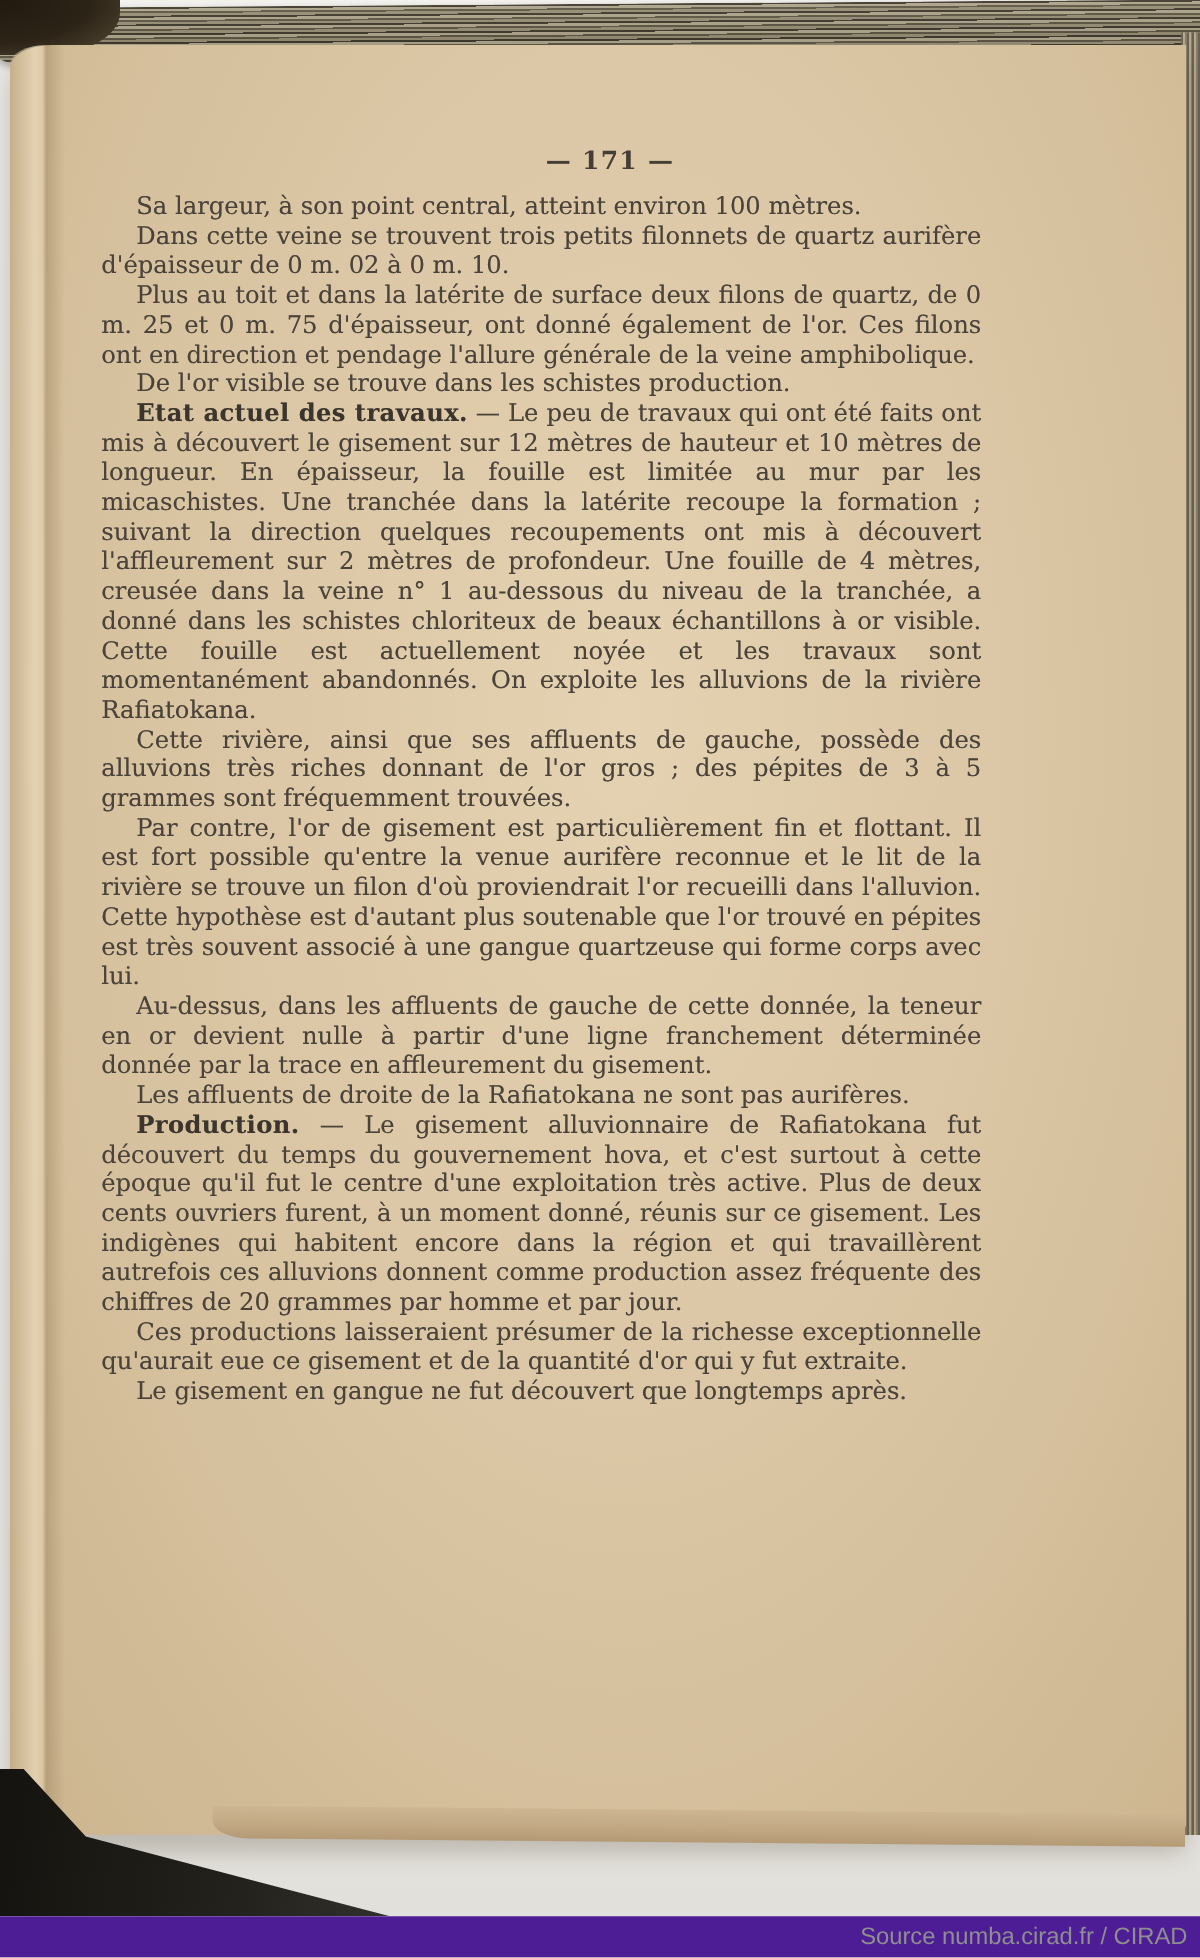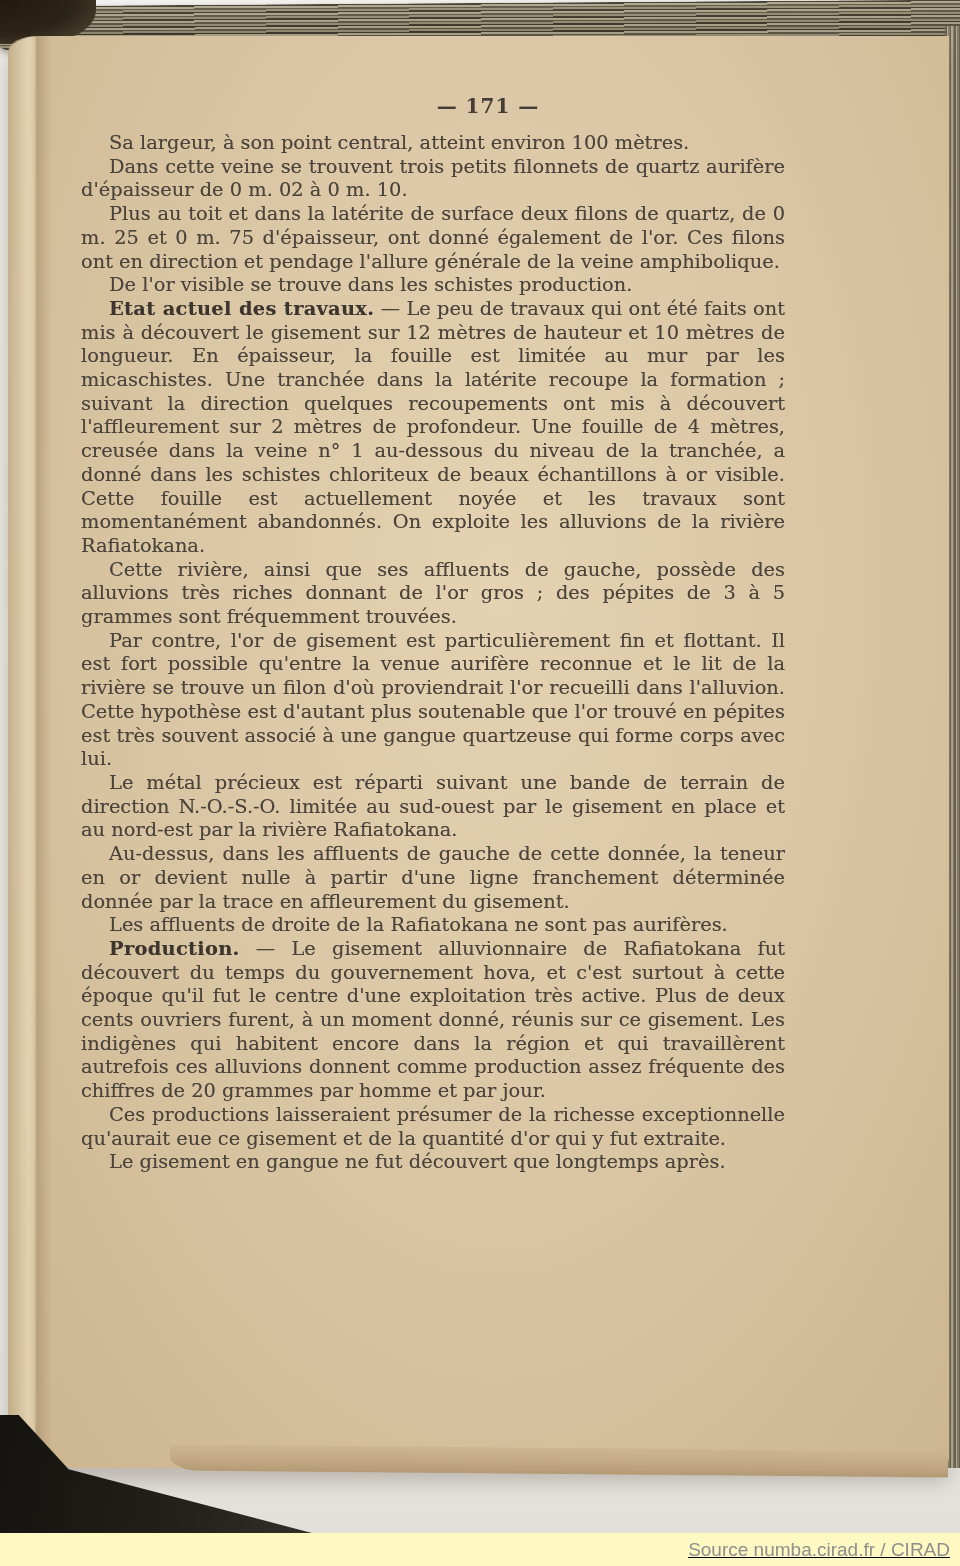--- a/index.html
+++ b/index.html
@@ -98,21 +98,21 @@
     position: absolute; left: 170px; top: 1448px;
     width: 778px; height: 26px;
     background: linear-gradient(180deg, #cdb592 0%, #c2a984 55%, #b49a74 100%);
     transform: skewY(0.5deg);
     border-bottom-left-radius: 30px 14px;
   }
 
   
   .print {
     position: relative;
-    padding-top: 58px;
+    padding-top: 80px;
     color: #48413a;
   }
   .page-number {
     width: 704px; margin-left: 128px;
     text-align: center;
     font-size: 20px; font-weight: 700;
     letter-spacing: 1px;
     color: #453e37;
     margin-bottom: 13px;
   }
@@ -129,22 +129,22 @@
     margin: 0;
     text-indent: 28px;
   }
   .text-col b { color: #3b352e; letter-spacing: 0.3px; }
   .text-col i { font-style: italic; }
 
   
   .credit {
     position: absolute; left: 0; top: 1533px;
     width: 960px; height: 33px;
-    background: #fef9c3;
-    display: flex; align-items: center; justify-content: flex-end; text-decoration: underline;
+    background: #4c1d95;
+    display: flex; align-items: center; justify-content: flex-end;
   }
   .credit span {
     font-family: "Liberation Sans", sans-serif;
     font-size: 19px;
     color: #8e8e8e;
     padding-right: 10px;
   }
 </style>
 </head>
 <body>
@@ -159,21 +159,20 @@
     <div class="print">
       <div class="page-number">— 171 —</div>
       <div class="text-col">
         <p><span>Sa largeur, à son point central, atteint environ 100 mètres.</span></p>
         <p><span>Dans cette veine se trouvent trois petits filonnets de quartz aurifère d'épaisseur de 0 m. 02 à 0 m. 10.</span></p>
         <p><span>Plus au toit et dans la latérite de surface deux filons de quartz, de 0 m. 25 et 0 m. 75 d'épaisseur, ont donné également de l'or. Ces filons ont en direction et pendage l'allure générale de la veine amphibolique.</span></p>
         <p><span>De l'or visible se trouve dans les schistes production.</span></p>
         <p><b>Etat actuel des travaux.</b><span> — Le peu de travaux qui ont été faits ont mis à découvert le gisement sur 12 mètres de hauteur et 10 mètres de longueur. En épaisseur, la fouille est limitée au mur par les micaschistes. Une tranchée dans la latérite recoupe la formation ; suivant la direction quelques recoupements ont mis à découvert l'affleurement sur 2 mètres de profondeur. Une fouille de 4 mètres, creusée dans la veine n° 1 au-dessous du niveau de la tranchée, a donné dans les schistes chloriteux de beaux échantillons à or visible. Cette fouille est actuellement noyée et les travaux sont momentanément abandonnés. On exploite les alluvions de la rivière Rafiatokana.</span></p>
         <p><span>Cette rivière, ainsi que ses affluents de gauche, possède des alluvions très riches donnant de l'or gros ; des pépites de 3 à 5 grammes sont fréquemment trouvées.</span></p>
         <p><span>Par contre, l'or de gisement est particulièrement fin et flottant. Il est fort possible qu'entre la venue aurifère reconnue et le lit de la rivière se trouve un filon d'où proviendrait l'or recueilli dans l'alluvion. Cette hypothèse est d'autant plus soutenable que l'or trouvé en pépites est très souvent associé à une gangue quartzeuse qui forme corps avec lui.</span></p>
-        <p><span>Le métal précieux est réparti suivant une bande de terrain de direction N.-O.-S.-O. limitée au sud-ouest par le gisement en place et au nord-est par la rivière Rafiatokana.</span></p>
         <p><span>Au-dessus, dans les affluents de gauche de cette donnée, la teneur en or devient nulle à partir d'une ligne franchement déterminée donnée par la trace en affleurement du gisement.</span></p>
         <p><span>Les affluents de droite de la Rafiatokana ne sont pas aurifères.</span></p>
         <p><b>Production.</b><span> — Le gisement alluvionnaire de Rafiatokana fut découvert du temps du gouvernement hova, et c'est surtout à cette époque qu'il fut le centre d'une exploitation très active. Plus de deux cents ouvriers furent, à un moment donné, réunis sur ce gisement. Les indigènes qui habitent encore dans la région et qui travaillèrent autrefois ces alluvions donnent comme production assez fréquente des chiffres de 20 grammes par homme et par jour.</span></p>
         <p><span>Ces productions laisseraient présumer de la richesse exceptionnelle qu'aurait eue ce gisement et de la quantité d'or qui y fut extraite.</span></p>
         <p><span>Le gisement en gangue ne fut découvert que longtemps après.</span></p>
       </div>
     </div>
   </div>
 
   <div class="bottom-edge"></div>

